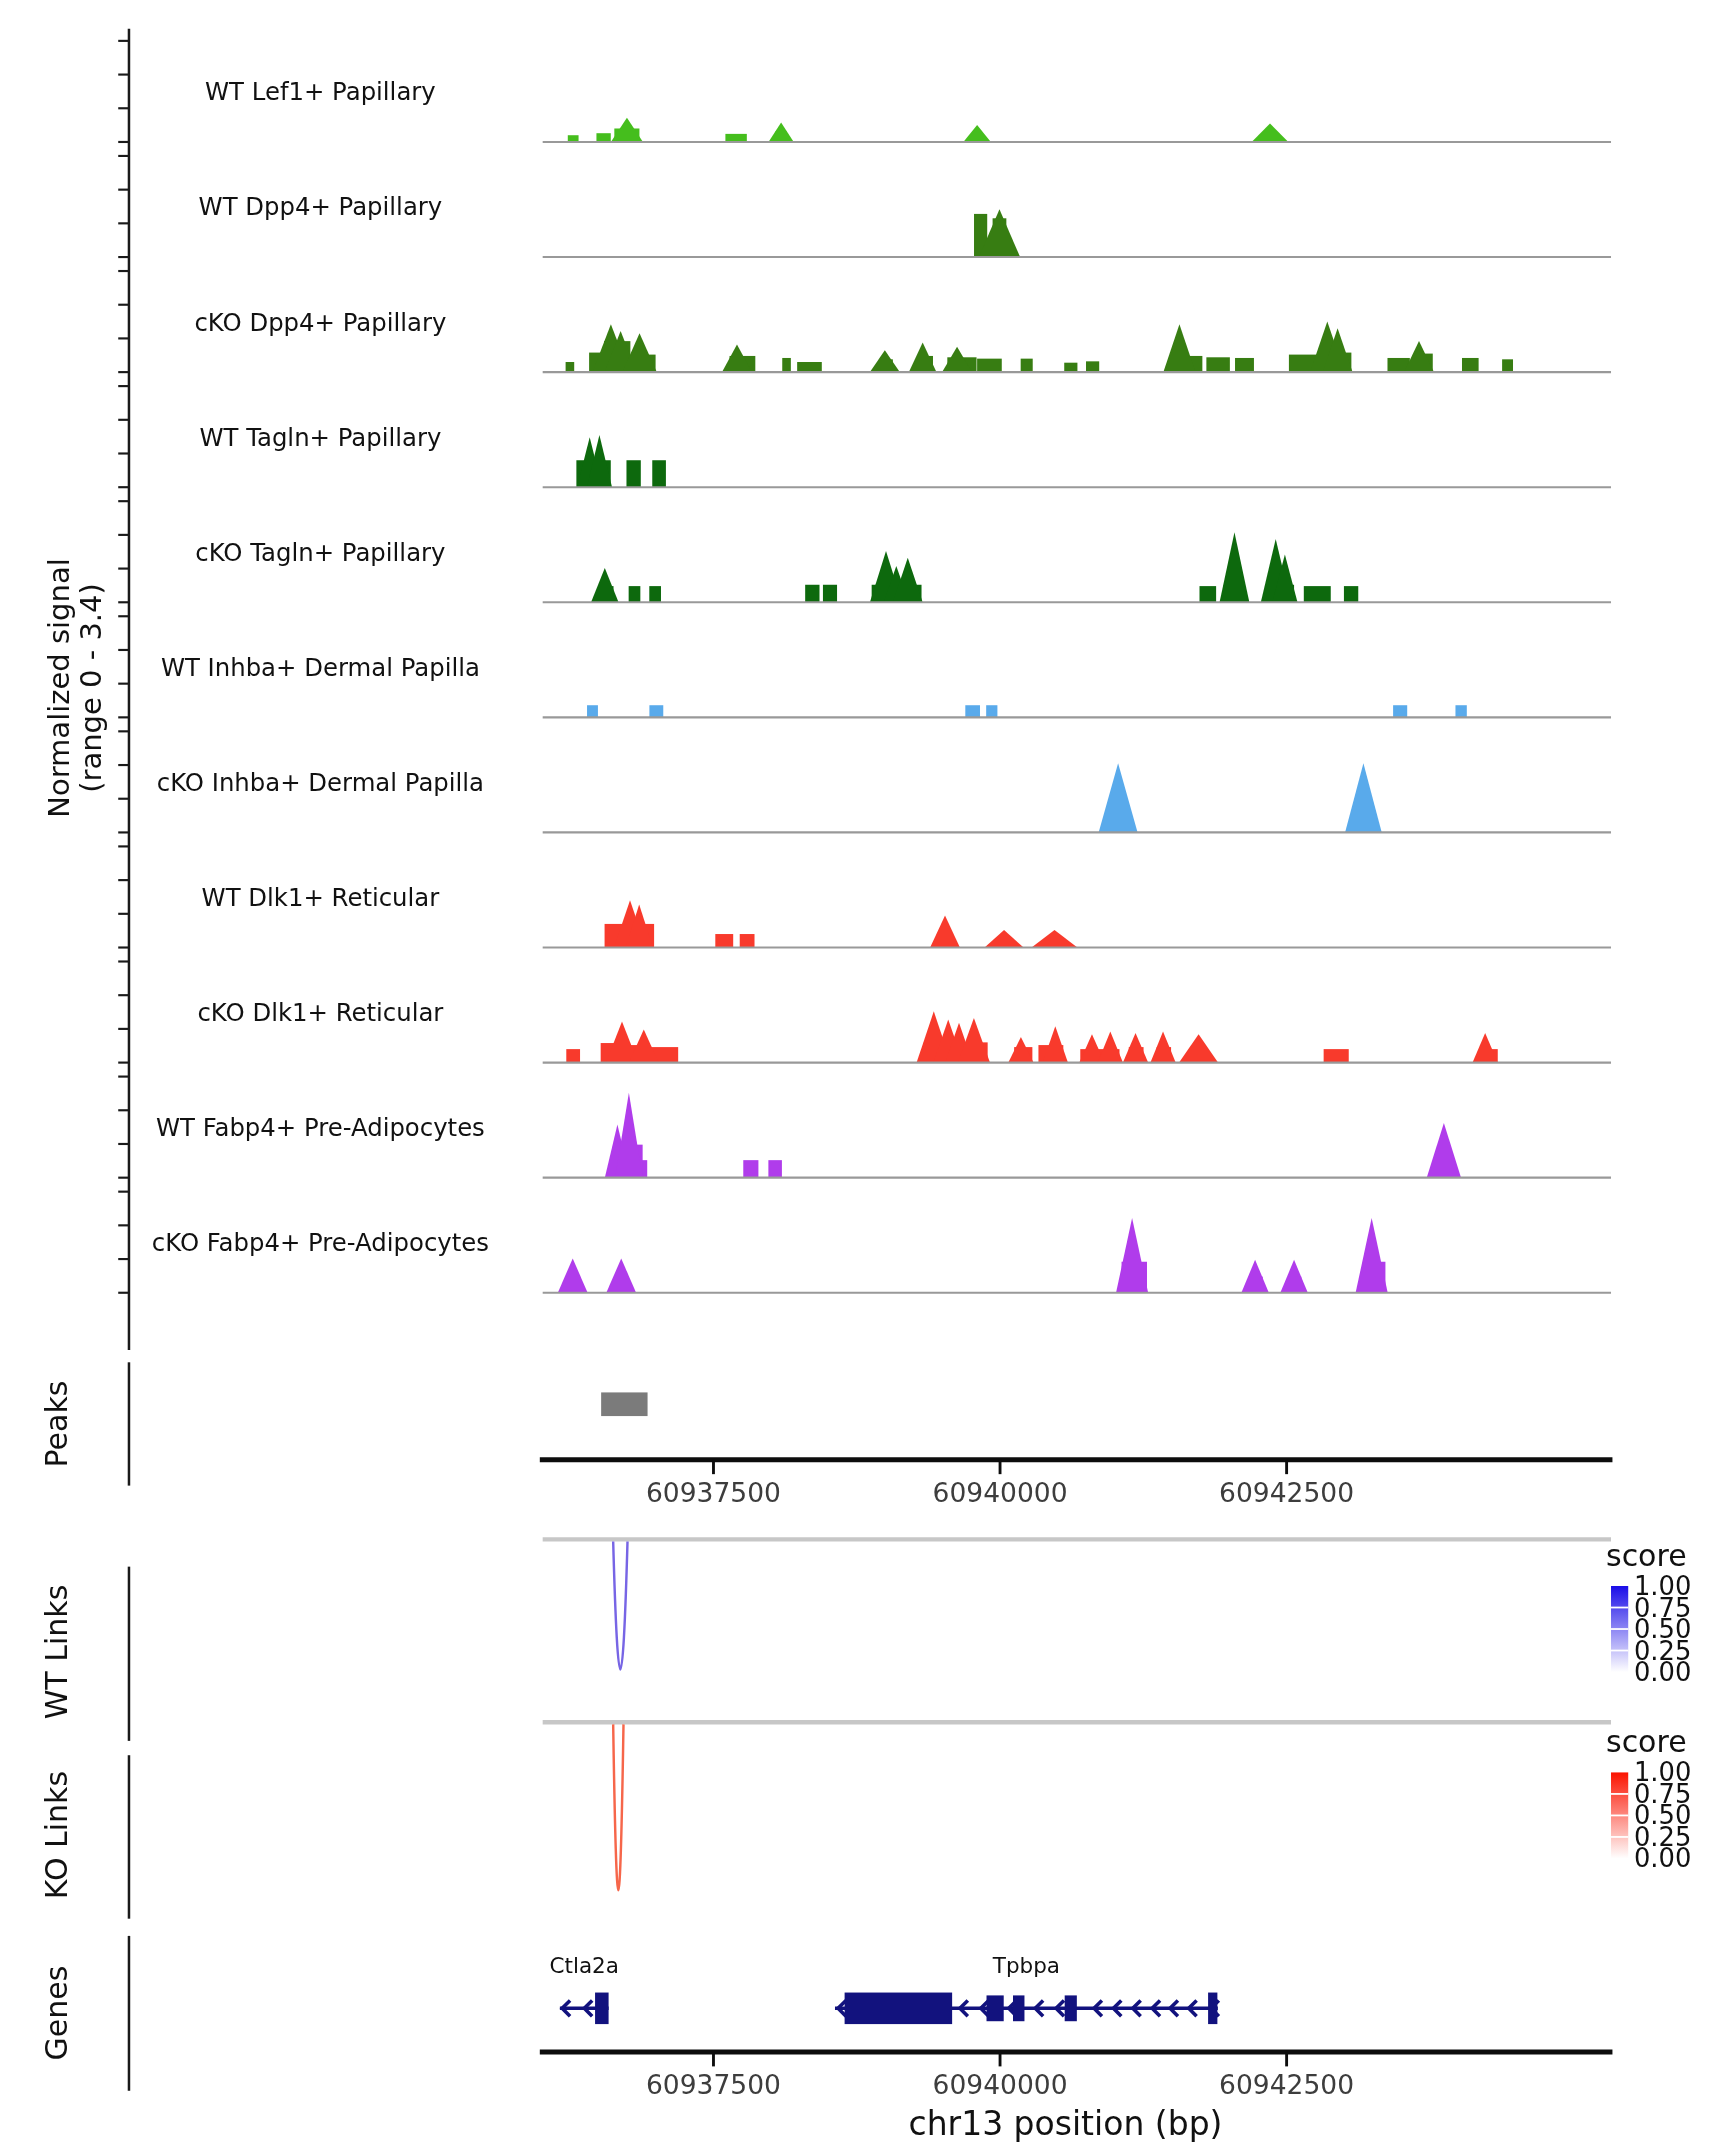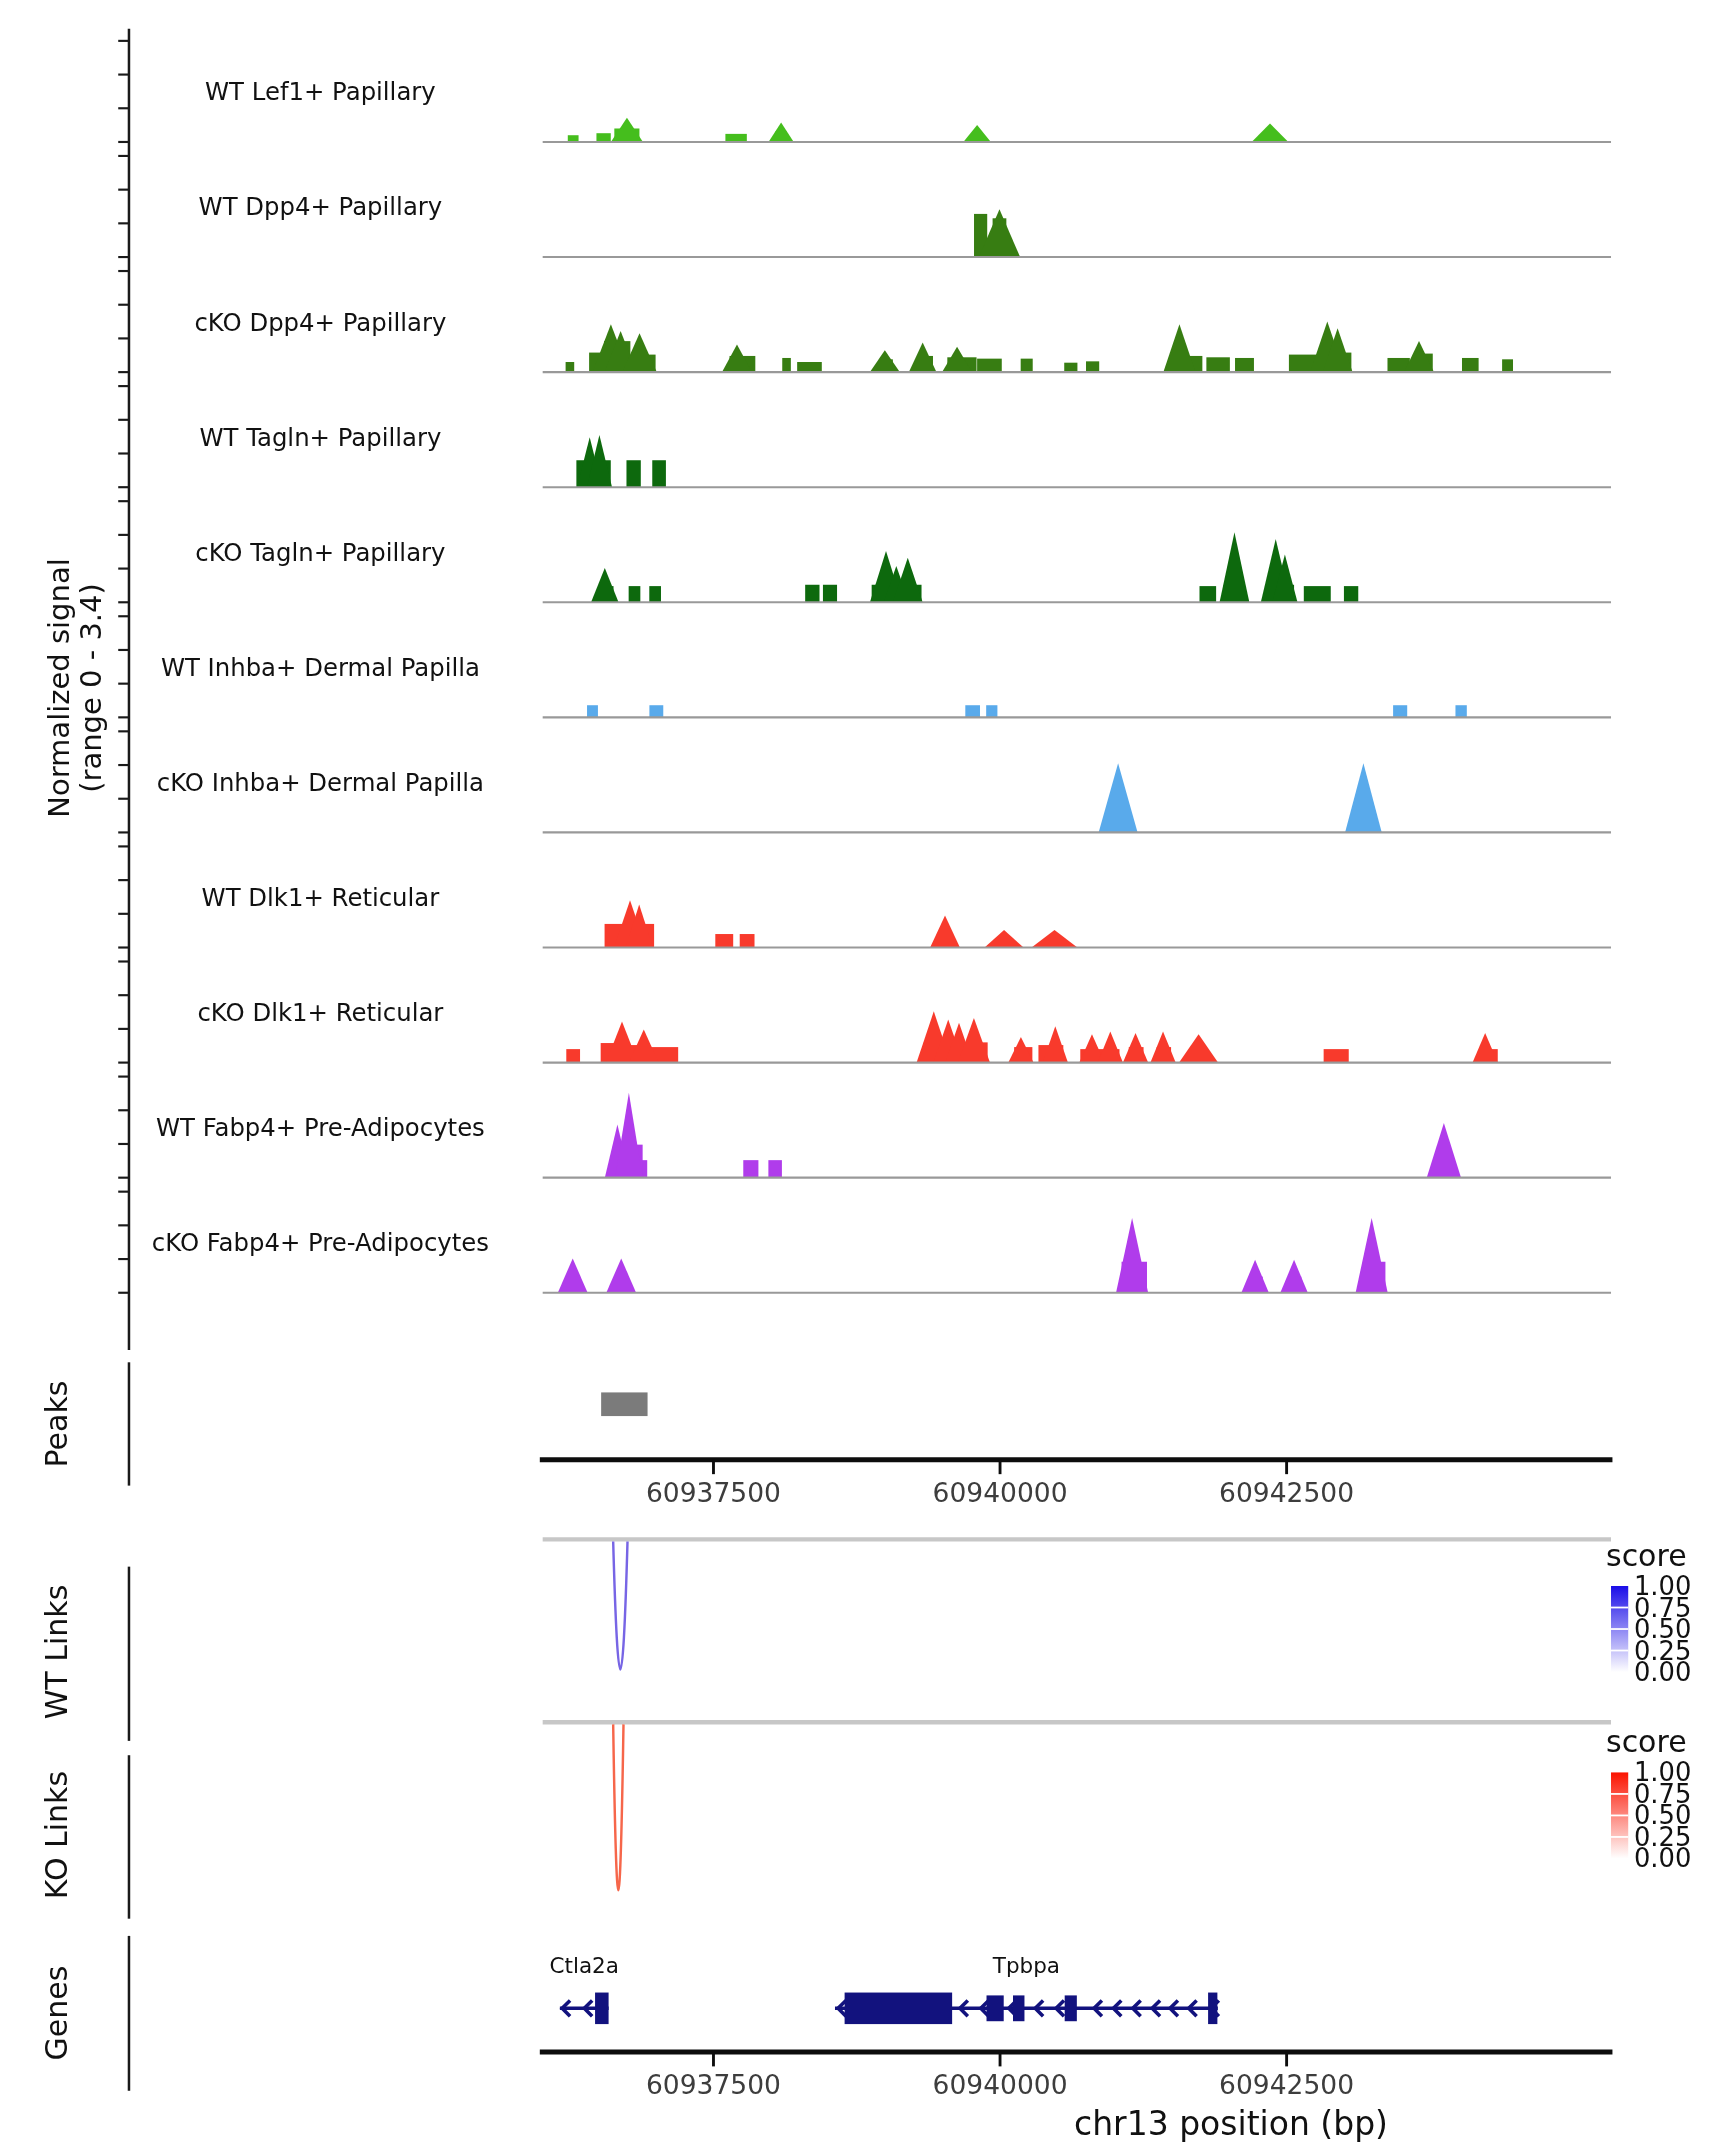--- a/index.html
+++ b/index.html
@@ -330,15 +330,15 @@
   <div class="vlabel ytitle" style="left:-172px;top:671px;">(range 0 - 3.4)</div>
 
   <div class="vlabel sec" style="left:-106px;top:1407px;">Peaks</div>
   <div class="vlabel sec" style="left:-106px;top:1635px;">WT Links</div>
   <div class="vlabel sec" style="left:-106px;top:1818px;">KO Links</div>
   <div class="vlabel sec" style="left:-106px;top:1996px;">Genes</div>
 
   <div class="legend-title" style="left:1594px;top:1538px;">score</div>
   <div class="legend-title" style="left:1594px;top:1724px;">score</div>
 
-  <div class="xtitle" style="left:731px;top:2104px;text-align:right;">chr13 position (bp)</div>
+  <div class="xtitle" style="left:731px;top:2104px;">chr13 position (bp)</div>
 </div>
 
 
 </body></html>

